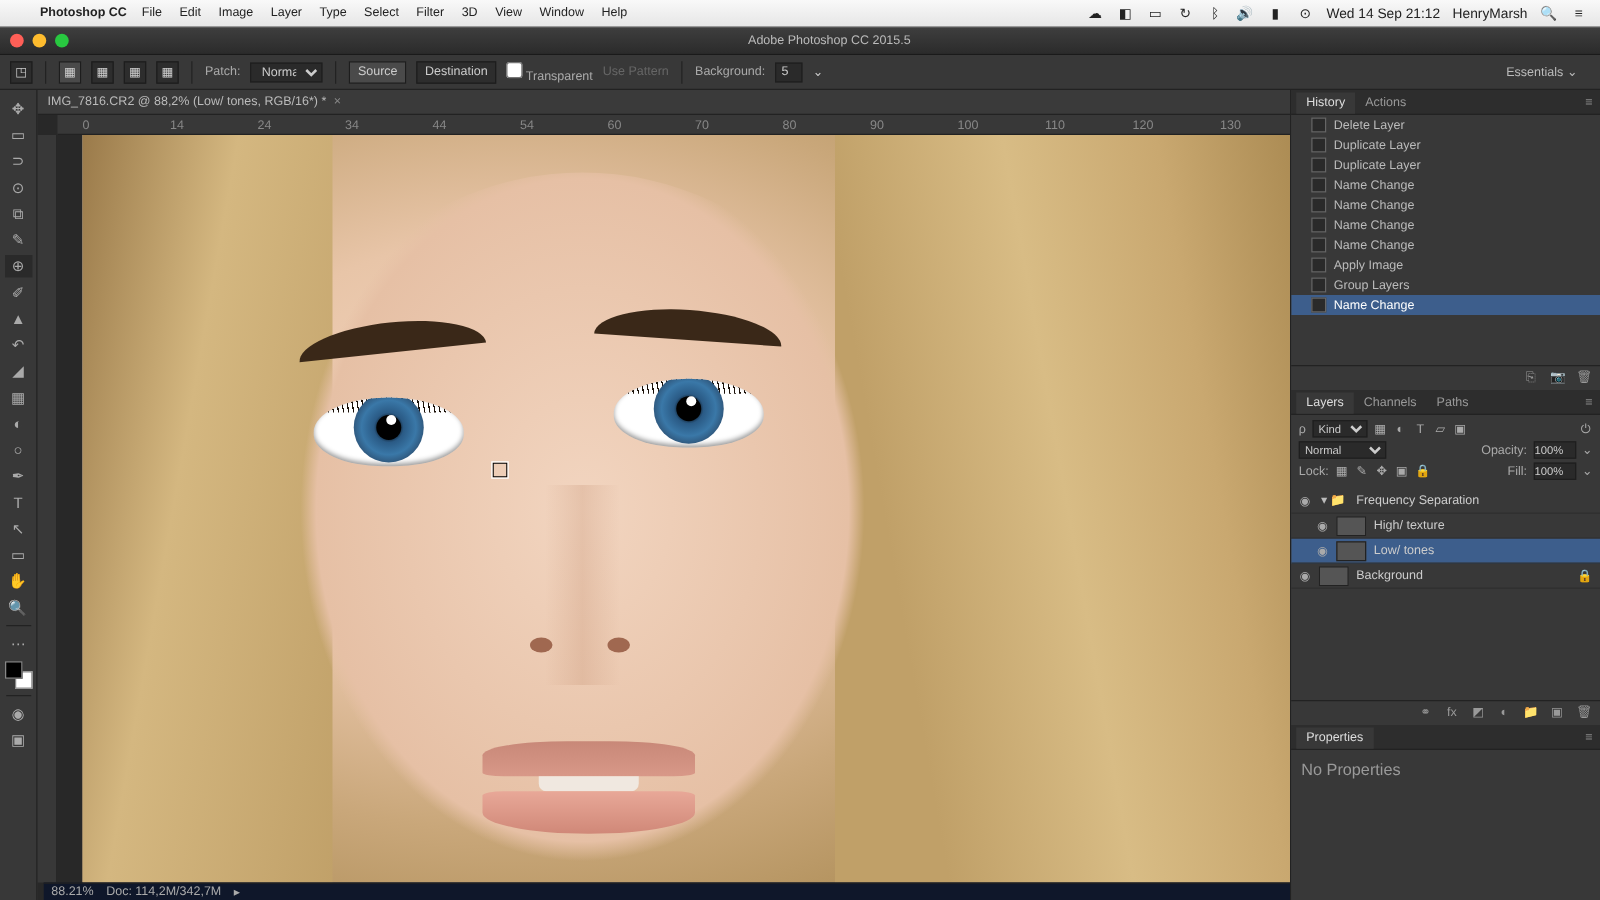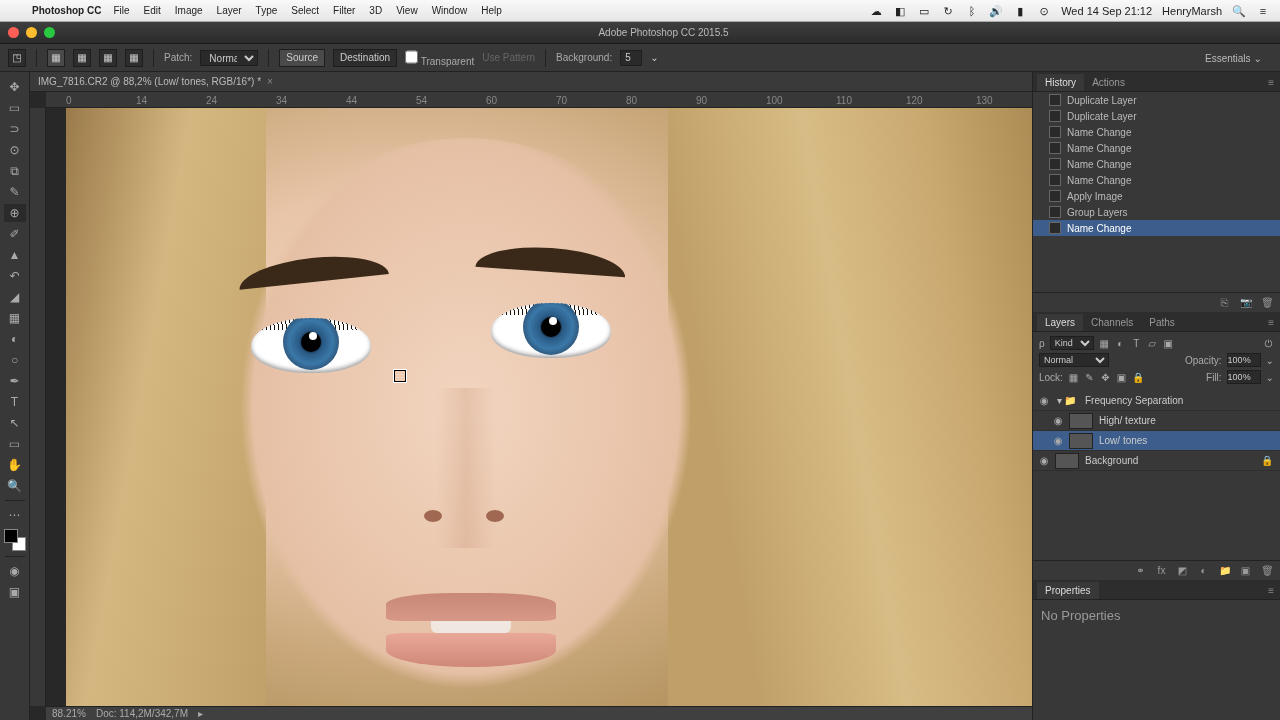--- a/index.html
+++ b/index.html
@@ -56,21 +56,21 @@
 .image .lashes{position:absolute;width:130px;height:20px;top:-8px;left:-5px;background:repeating-linear-gradient(80deg,#1a1008 0 1px,transparent 1px 4px);border-radius:50% 50% 0 0}
 .image .nose{position:absolute;left:350px;top:280px;width:100px;height:160px;background:linear-gradient(90deg,transparent 20%,rgba(200,150,120,.3) 50%,transparent 80%)}
 .image .nostril{position:absolute;width:18px;height:12px;background:#a06850;border-radius:50%}
 .image .nostril.l{left:358px;top:402px}
 .image .nostril.r{left:420px;top:402px}
 .image .lips{position:absolute;left:320px;top:485px;width:170px;height:70px}
 .image .lip-up{width:170px;height:28px;background:linear-gradient(#c88878,#d89888);border-radius:40% 40% 10% 10%}
 .image .teeth{width:80px;height:12px;background:#f0e8e0;margin:0 auto;border-radius:0 0 6px 6px}
 .image .lip-low{width:170px;height:34px;background:linear-gradient(#e8a898,#d08878);border-radius:10% 10% 50% 50%}
 .image .cursor{position:absolute;left:328px;top:262px;width:12px;height:12px;border:1px solid #000;outline:1px solid #fff}
-.statusbar{position:absolute;bottom:0;left:16px;right:0;height:14px;background:#404040;display:flex;align-items:center;padding:0 6px;color:#aaa;font-size:9px;gap:10px;border-top:1px solid #222}
+.statusbar{position:absolute;bottom:0;left:5px;right:0;height:14px;background:#0f172a;display:flex;align-items:center;padding:0 6px;color:#aaa;font-size:9px;gap:10px;border-top:1px solid #222}
 .panels{width:248px;background:#383838;border-left:1px solid #222;display:flex;flex-direction:column}
 .panel-tabs{height:20px;display:flex;align-items:flex-end;padding-left:4px;background:#2d2d2d;border-bottom:1px solid #222}
 .panel-tabs .ptab{padding:3px 8px;color:#999;font-size:10px;cursor:pointer}
 .panel-tabs .ptab.active{background:#383838;color:#ddd}
 .panel-tabs .menu-icon{margin-left:auto;padding:3px 6px;color:#888}
 .history-list{height:200px;overflow-y:auto;background:#383838}
 .history-item{height:16px;display:flex;align-items:center;padding-left:16px;color:#bbb;font-size:9px;gap:6px}
 .history-item.active{background:#3d5e8c;color:#fff}
 .history-item .hi-icon{width:12px;height:12px;border:1px solid #666;background:#2a2a2a}
 .panel-footer{height:20px;background:#383838;border-top:1px solid #222;display:flex;align-items:center;justify-content:flex-end;gap:10px;padding:0 8px;color:#999}
@@ -248,20 +248,24 @@
 
   <div class="panels">
     <div class="panel-tabs">
       <span class="ptab active">History</span>
       <span class="ptab">Actions</span>
       <span class="menu-icon">≡</span>
     </div>
     <div class="history-list" id="history-list">
         <div class="history-item">
           <span class="hi-icon"></span>
+          <span>Delete Layer</span>
+        </div>
+        <div class="history-item">
+          <span class="hi-icon"></span>
           <span>Duplicate Layer</span>
         </div>
         <div class="history-item">
           <span class="hi-icon"></span>
           <span>Duplicate Layer</span>
         </div>
         <div class="history-item">
           <span class="hi-icon"></span>
           <span>Name Change</span>
         </div>

